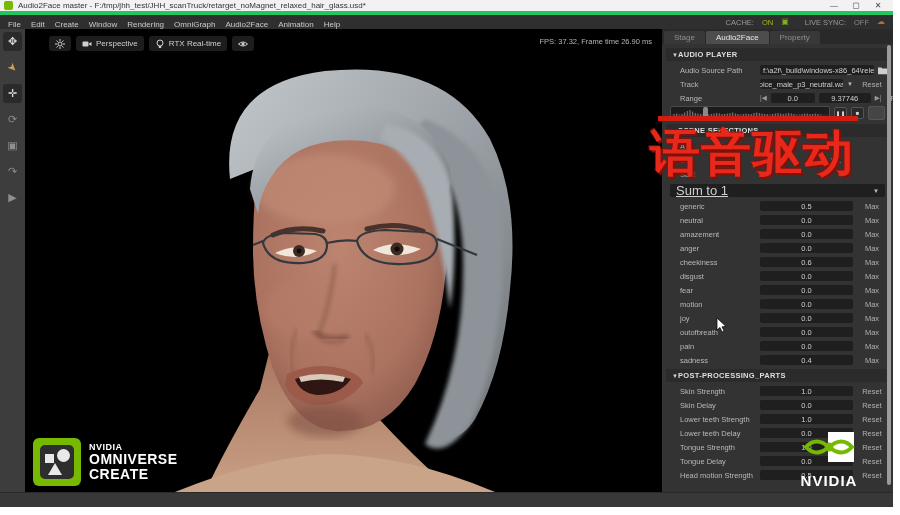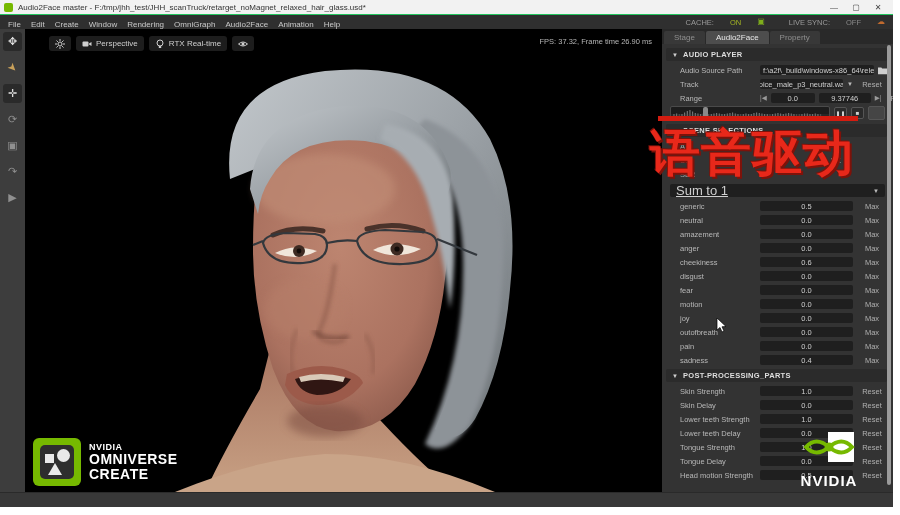--- a/index.html
+++ b/index.html
@@ -1,28 +1,28 @@
 <!DOCTYPE html>
 <html><head>
 <meta charset="utf-8">
 <style>
   * { margin:0; padding:0; box-sizing:border-box; }
   html,body { width:900px; height:515px; background:#fff; font-family:"Liberation Sans", sans-serif; overflow:hidden; }
   #window { position:absolute; left:0; top:0; width:893px; height:507px; background:#333; overflow:hidden; }
 
   
-  #titlebar { height:15px; background:#f2f2f2; display:flex; align-items:center; padding:0 4px; border-bottom:1px solid #22c55e; }
+  #titlebar { height:15px; background:#f2f2f2; display:flex; align-items:center; padding:0 4px; border-bottom:4px solid #22c55e; }
   #app-icon { width:9px; height:9px; background:#76b900; border-radius:2px; margin-right:5px; flex:0 0 auto; }
   #title-text { font-size:8px; color:#333; white-space:nowrap; flex:1 1 auto; overflow:hidden; }
   .win-ctl { width:22px; text-align:center; font-size:8px; color:#444; cursor:default; }
 
   
   #menubar { height:14px; background:#2f2f2f; display:flex; align-items:center; padding:0 8px; }
   .menu-item { font-size:8px; color:#c9c9c9; margin-right:10px; white-space:nowrap;margin-top:11px; }
-  #menubar-right { margin-left:auto; display:flex; align-items:center; gap:16px; }
+  #menubar-right { margin-left:auto; display:flex; align-items:center; gap:8px; }
   .status-label { font-size:7.5px; color:#9a9a9a; }
   .status-on { font-size:7.5px; color:#a4b622; }
   .status-off { font-size:7.5px; color:#8a8a8a; }
   .mini-ind { font-size:8px; line-height:8px; }
 
   
   #main { display:flex; height:463px; }
   #left-toolbar { width:25px; background:#3d3d3d; display:flex; flex-direction:column; align-items:center; padding-top:3px; gap:7px; }
   .tool-btn { width:19px; height:19px; display:flex; align-items:center; justify-content:center; font-size:11px; color:#8f8f8f; border-radius:3px; }
   .tool-btn.sel { background:#2a2a2a; color:#dedede; }
@@ -48,21 +48,21 @@
   #ov-text .t3 { font-size:14px; font-weight:bold; letter-spacing:.5px; }
 
   
   #panel { width:231px; background:#333; position:relative; display:flex; flex-direction:column; overflow:hidden; }
   #panel-scroll { position:absolute; right:2px; top:16px; width:4px; height:440px; background:#9b9b9b; border-radius:2px; z-index:3; }
   #tabbar { height:15px; background:#292929; display:flex; align-items:flex-end; gap:1px; padding:1px 2px 0 2px; }
   .tab { height:13px; padding:4px 10px; display:flex; align-items:center; font-size:8px; color:#8f8f8f; background:#383838; border-radius:2px 2px 0 0; }
   .tab.active { background:#4d4d4d; color:#e8e8e8; }
   #panel-body { flex:1; padding:2px 6px 0 4px; position:relative; }
 
-  .sec-header { height:13px; background:#2b2b2b; display:flex; align-items:center; gap:5px; padding:0 6px; margin:2px 0; border-radius:2px; }
+  .sec-header { height:13px; background:#2b2b2b; display:flex; align-items:center; padding:0 6px; margin:2px 0; border-radius:2px; }
   .sec-header .caret { font-size:6px; color:#cfcfcf; }
   .sec-header .sec-title { font-size:7.5px; font-weight:bold; color:#dedede; letter-spacing:.3px; }
 
   .prow { height:14px; display:flex; align-items:center; padding-left:14px; gap:4px; }
   .prow .plabel { width:76px; flex:0 0 auto; font-size:7.5px; color:#b8b8b8; white-space:nowrap; overflow:hidden; }
   .pfield { flex:1 1 auto; height:10px; background:#1f1f1f; border-radius:2px; display:flex; align-items:center; justify-content:center; font-size:7.5px; color:#cfcfcf; overflow:hidden; white-space:nowrap; }
   .pfield.left { justify-content:flex-start; padding:0 3px; }
   .pbtn { flex:0 0 auto; width:30px; text-align:center; font-size:7.5px; color:#b0b0b0; }
   .mini-btn { flex:0 0 auto; font-size:6.5px; color:#9a9a9a; }
   .dd-caret { flex:0 0 auto; font-size:6px; color:#bbb; }

